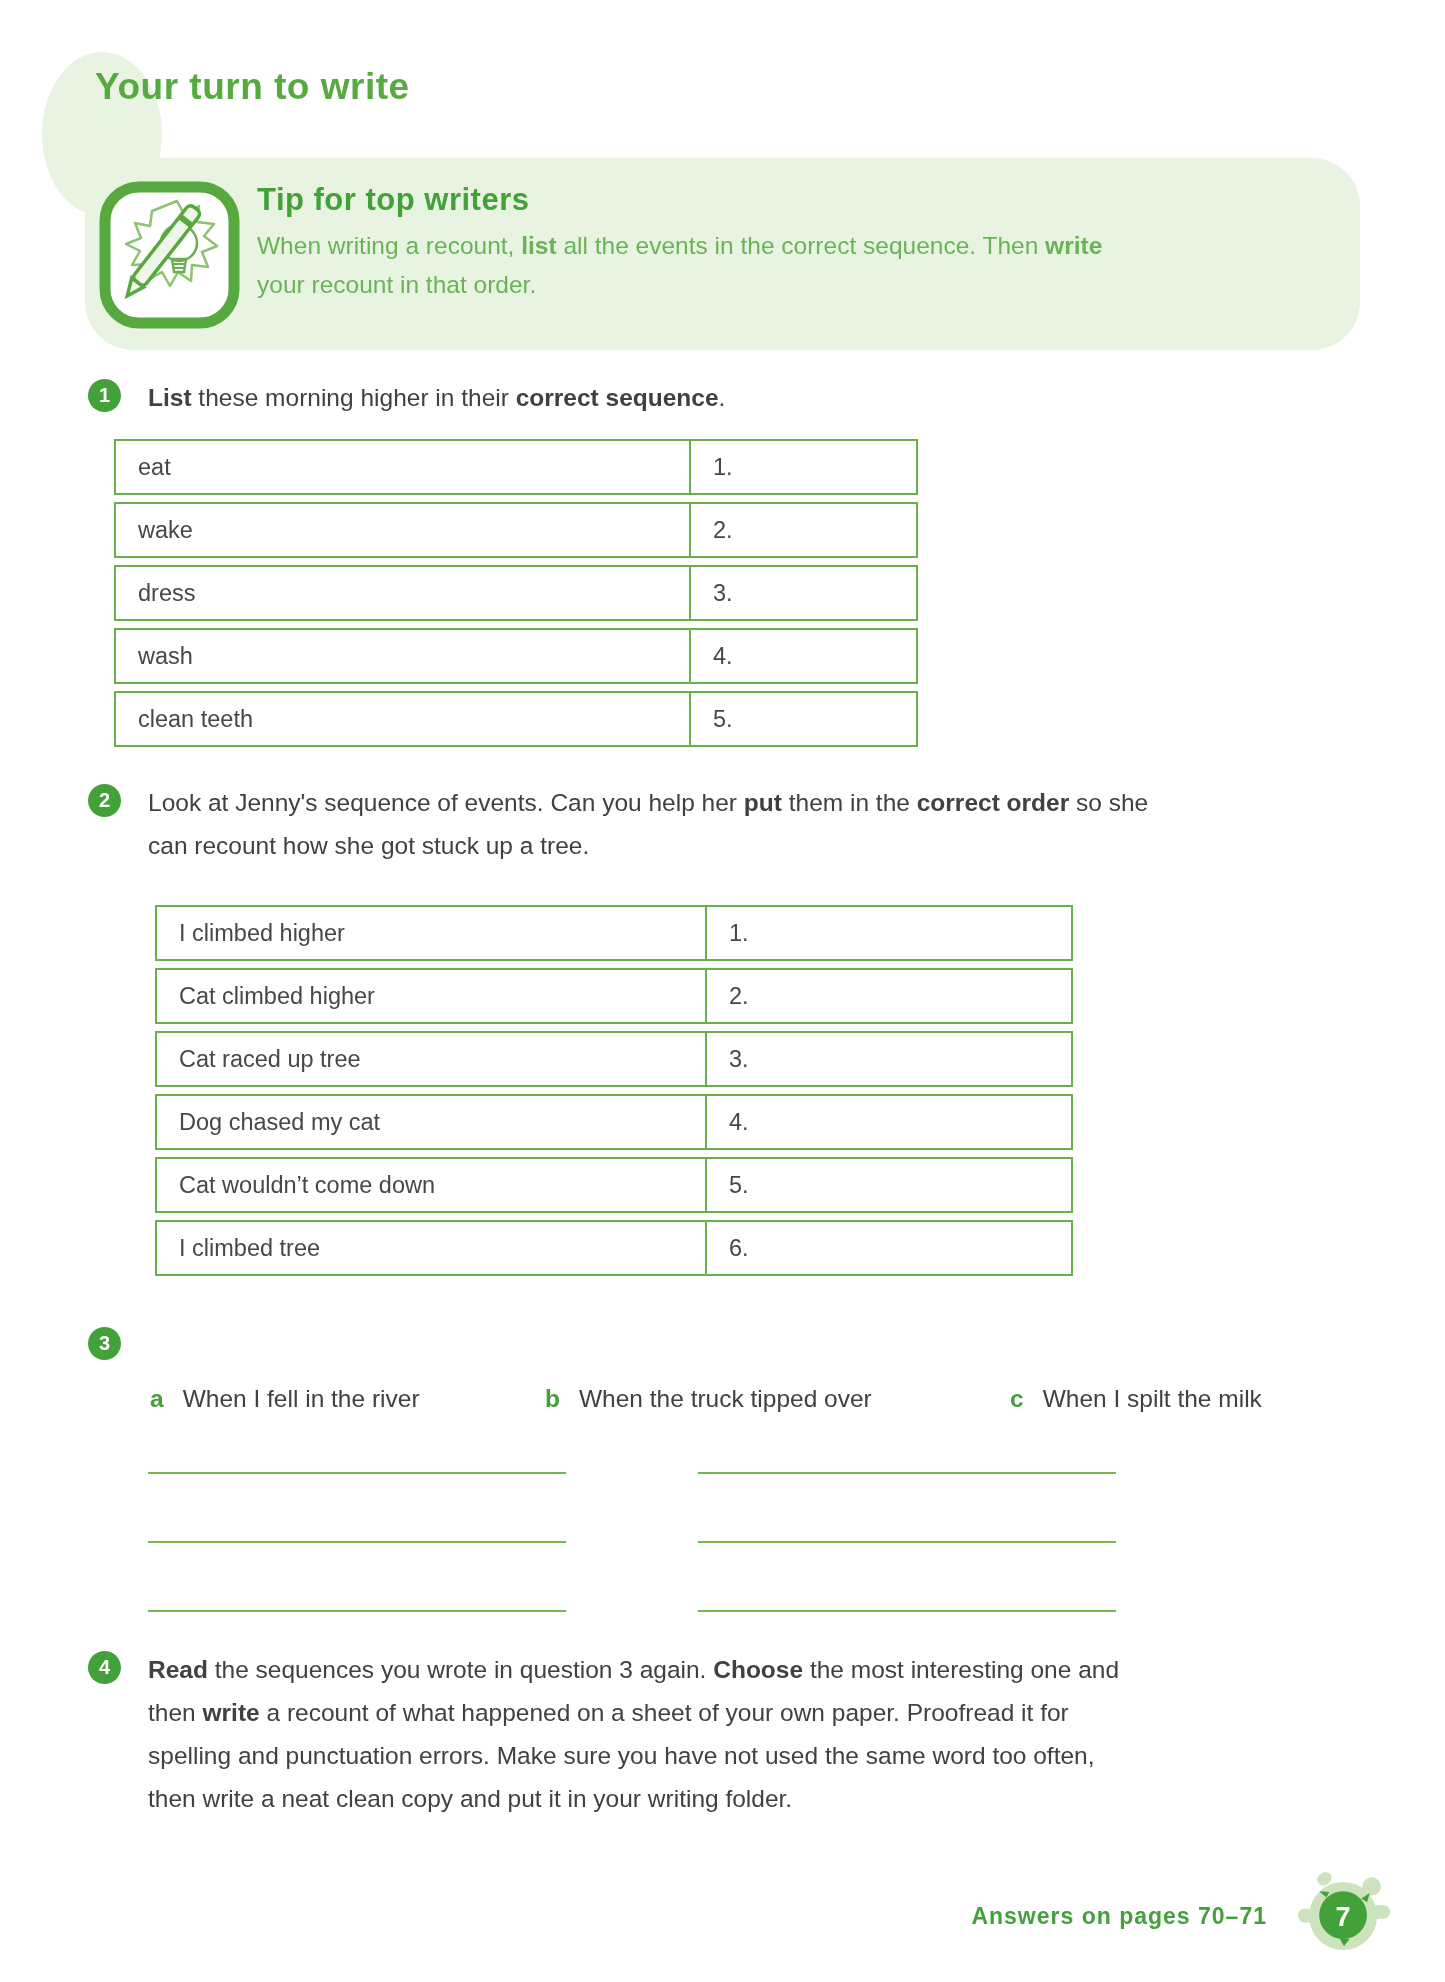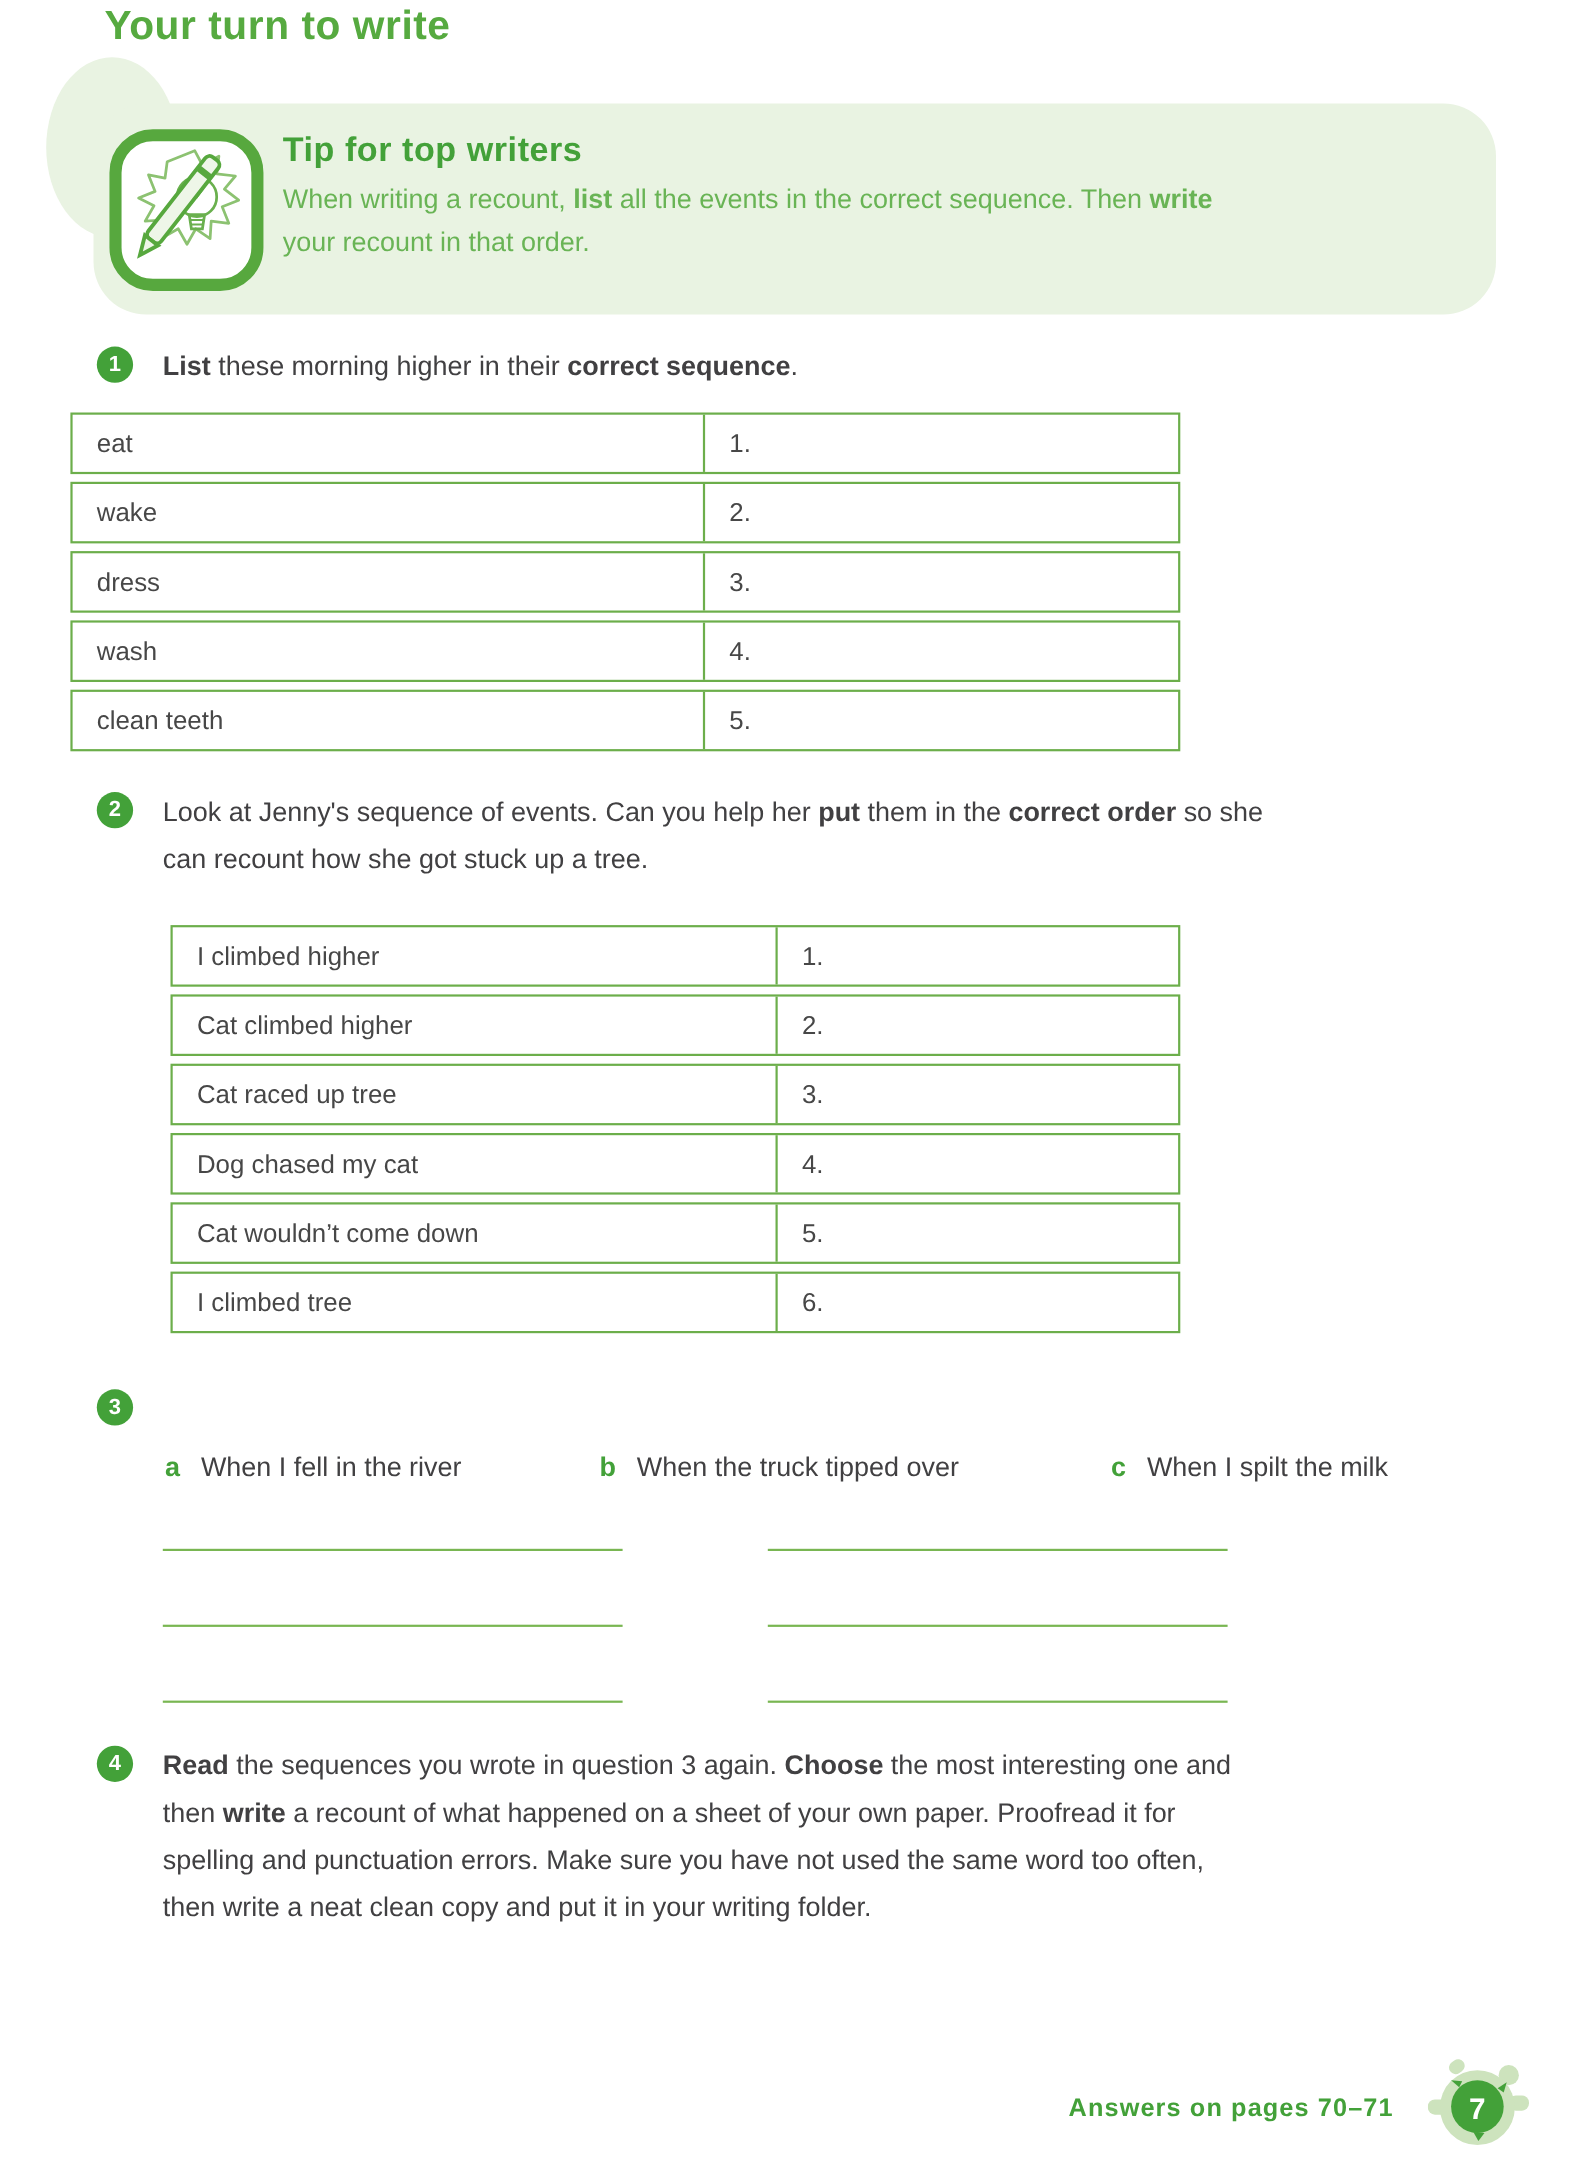--- a/index.html
+++ b/index.html
@@ -8,21 +8,21 @@
     position:relative; width:1445px; height:1982px; background:#ffffff;
     font-family:"Liberation Sans", sans-serif; color:var(--text_dark,#414042);
     overflow:hidden;
   }
   
   .title-blob {
     position:absolute; left:42px; top:52px; width:120px; height:164px;
     background:var(--bg_tint,#e9f3e2); border-radius:50%; z-index:0;
   }
   .page-title {
-    position:relative; z-index:2; margin-left:95px;
+    position:relative; z-index:2; padding-top:64px; margin-left:95px;
     font-size:37px; line-height:46px; font-weight:700; letter-spacing:0.5px;
     color:var(--green_title,#56aa40);
   }
   
   .tip-box {
     position:relative; z-index:1; margin:48px 85px 0 85px; min-height:192px;
     background:var(--bg_tint,#e9f3e2); border-radius:48px;
     display:flex; gap:17px; padding:23px 30px 20px 14px;
   }
   .tip-icon { flex:0 0 141px; width:141px; height:148px; }
@@ -55,21 +55,21 @@
   .seq-table .trow {
     display:flex; height:56px; margin-bottom:7px; background:#fff;
     border:2px solid var(--green_border,#6cae4b);
   }
   .seq-table .tcell {
     display:flex; align-items:center; padding-left:22px;
     font-size:23.5px; color:#474747;
   }
   .tcell-event { flex:0 0 var(--colw); border-right:2px solid var(--green_border,#6cae4b); }
   .tcell-slot { flex:1 1 auto; }
-  .table1 { margin-left:64px; width:1009px; --colw:575px; }
+  .table1 { margin-left:114px; width:804px; --colw:575px; }
   .table2 { margin-top:38px; margin-left:155px; width:918px; --colw:550px; }
   
   .topics { display:flex; margin-top:22px; margin-left:150px; font-size:24.5px; line-height:34px; }
   .topic { display:flex; gap:19px; }
   .topics .topic:nth-of-type(1) { width:395px; }
   .topics .topic:nth-of-type(2) { width:465px; }
   .topic-letter { color:var(--green_primary,#43a139); font-weight:700; }
   .topic-text { color:var(--text_dark,#414042); }
   
   .write-lines { display:flex; margin-left:148px; gap:132px; }

